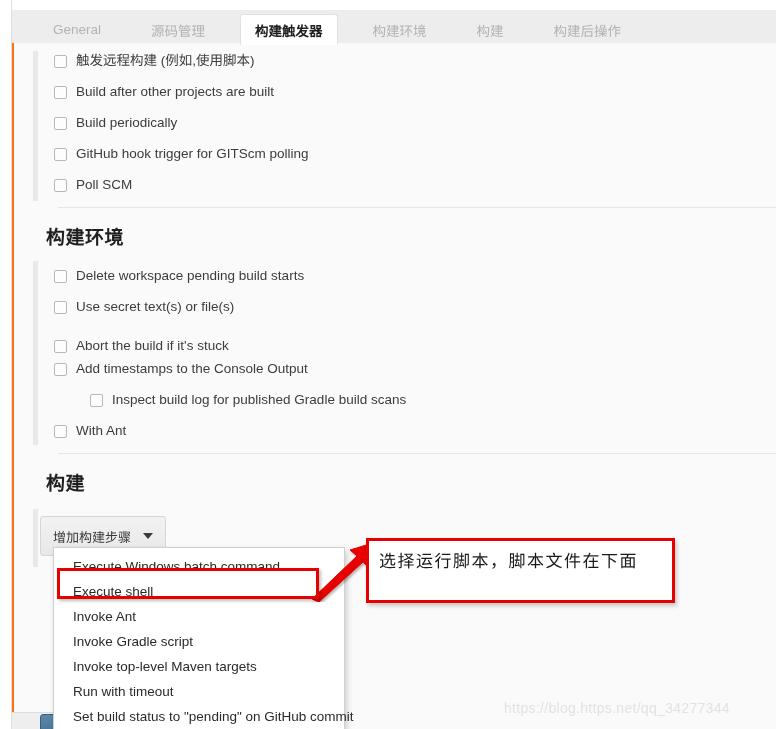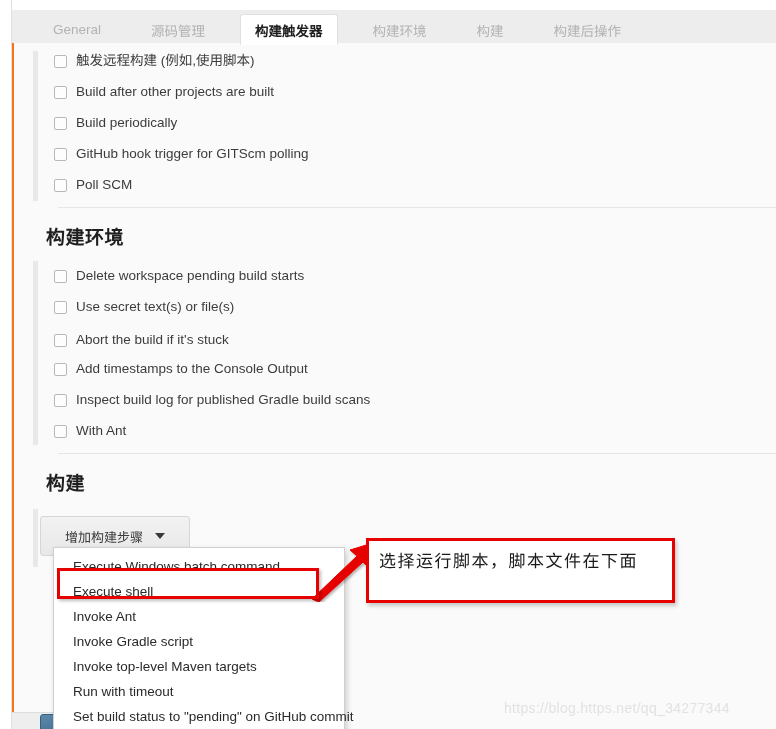--- a/index.html
+++ b/index.html
@@ -141,21 +141,21 @@
     line-height: 18px;
   }
 
   
   .addstep-btn {
     position: absolute;
     left: 40px; top: 516px;
     height: 40px;
     display: flex;
     align-items: center;
-    padding: 0 24px;
+    padding: 0 12px;
     background: linear-gradient(#f2f2f2, #e8e8e8);
     border: 1px solid #d6d6d6;
     border-radius: 3px;
     font-size: 13px;
     color: #3a3a3a;
     cursor: pointer;
     box-sizing: border-box;
     z-index: 4;
     justify-content: space-between;
   }
@@ -348,29 +348,29 @@
     <div class="gutter" style="top:218px; height:184px;"></div>
 
     <div class="cbrow" style="top:224px;">
       <span class="cbox"></span>
       <span class="cblabel">Delete workspace pending build starts</span>
     </div>
     <div class="cbrow" style="top:255px;">
       <span class="cbox"></span>
       <span class="cblabel">Use secret text(s) or file(s)</span>
     </div>
-    <div class="cbrow" style="top:288px;">
+    <div class="cbrow" style="top:294px;">
       <span class="cbox"></span>
       <span class="cblabel">Abort the build if it's stuck</span>
     </div>
     <div class="cbrow" style="top:317px;">
       <span class="cbox"></span>
       <span class="cblabel">Add timestamps to the Console Output</span>
     </div>
-    <div class="cbrow" style="top:348px;">
+    <div class="cbrow" style="top:348px;margin-left:36px;">
       <span class="cbox"></span>
       <span class="cblabel">Inspect build log for published Gradle build scans</span>
     </div>
     <div class="cbrow" style="top:379px;">
       <span class="cbox"></span>
       <span class="cblabel">With Ant</span>
     </div>
 
     <div class="section-rule" style="top:410px;"></div>
     <div class="section-title" style="top:425px;">构建</div>

